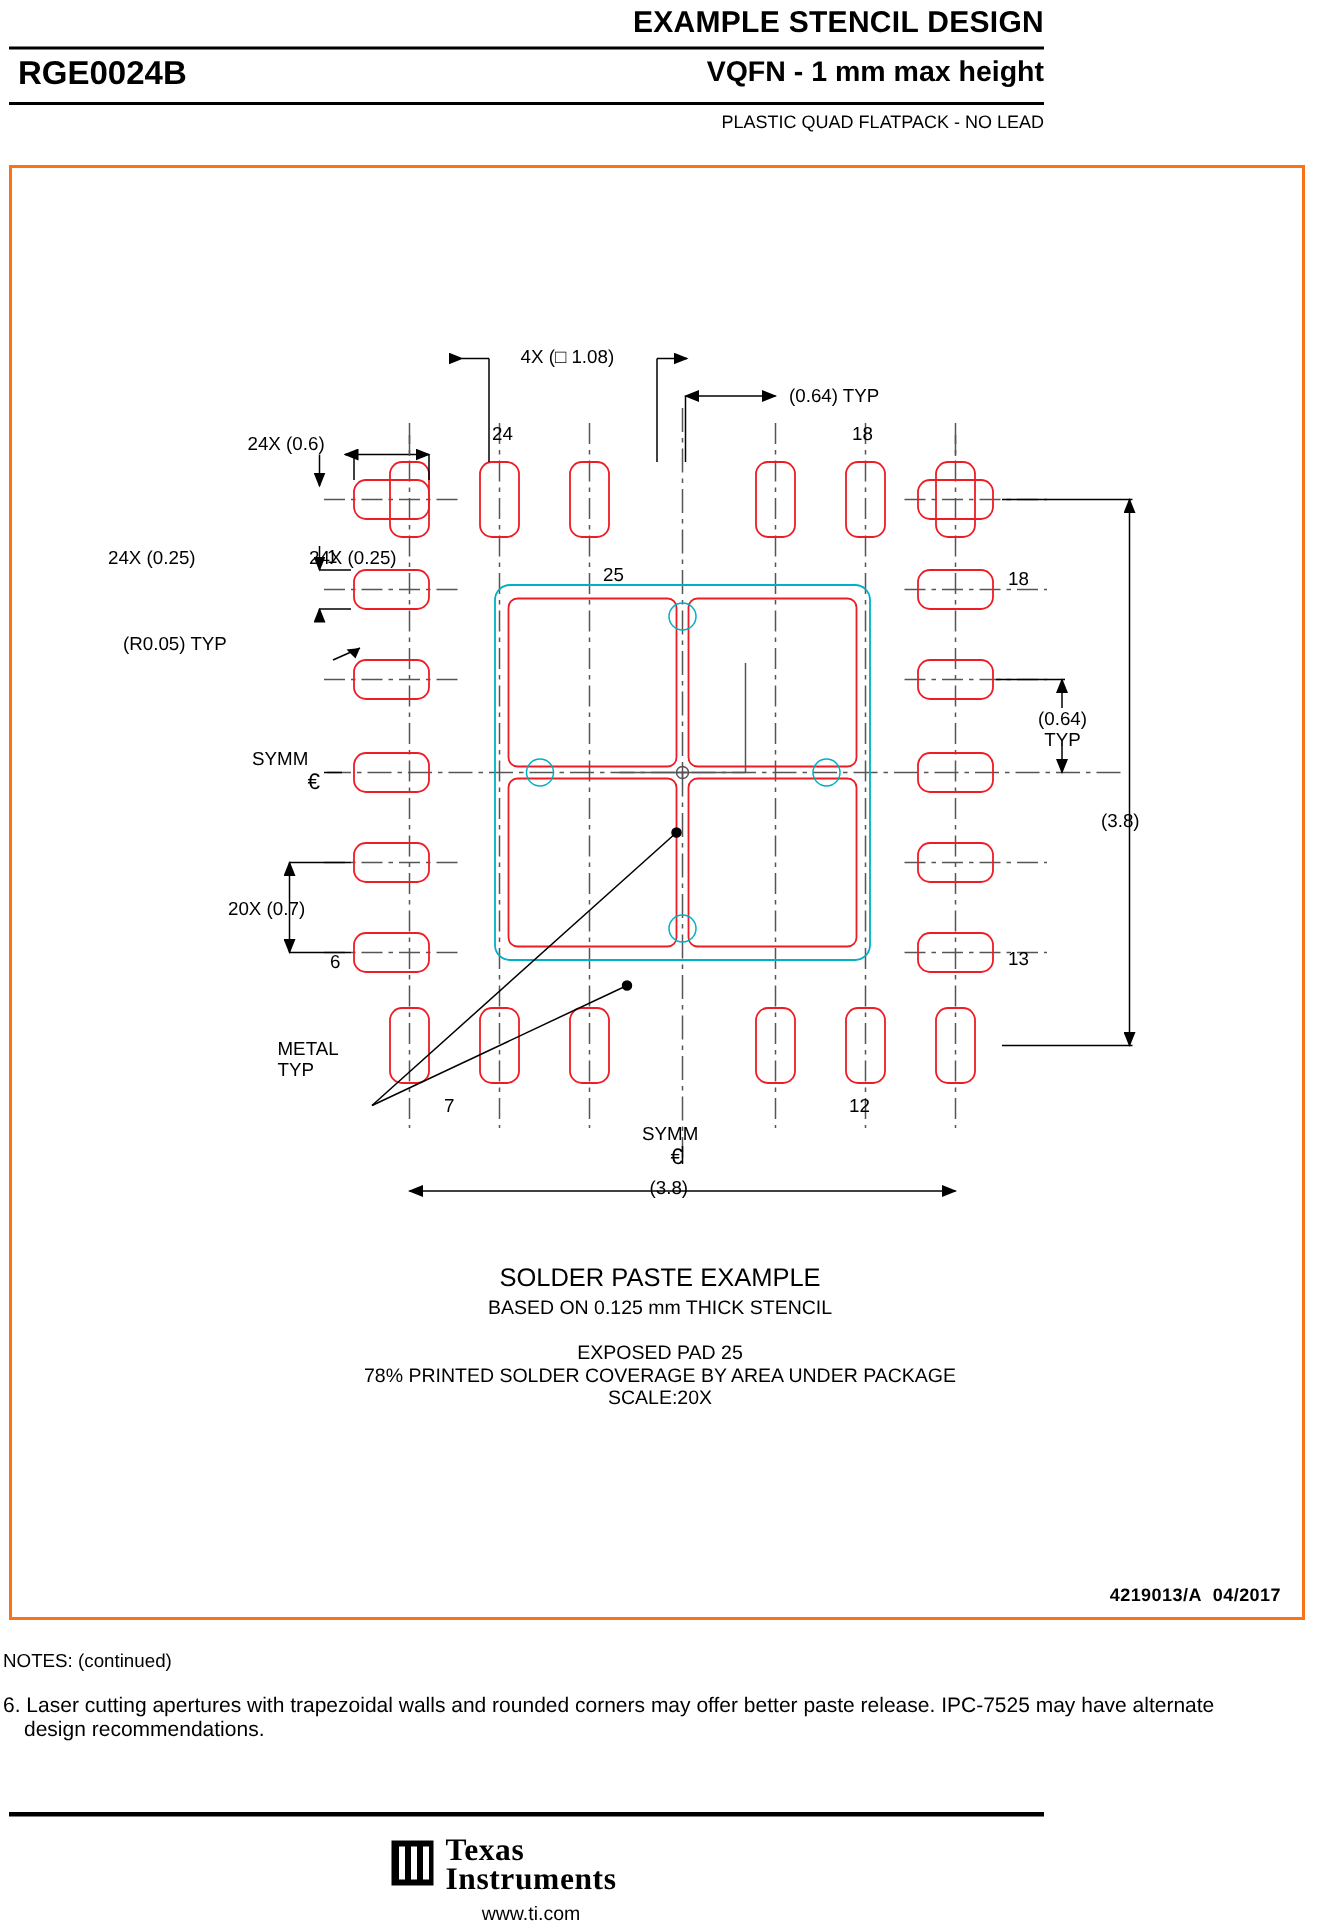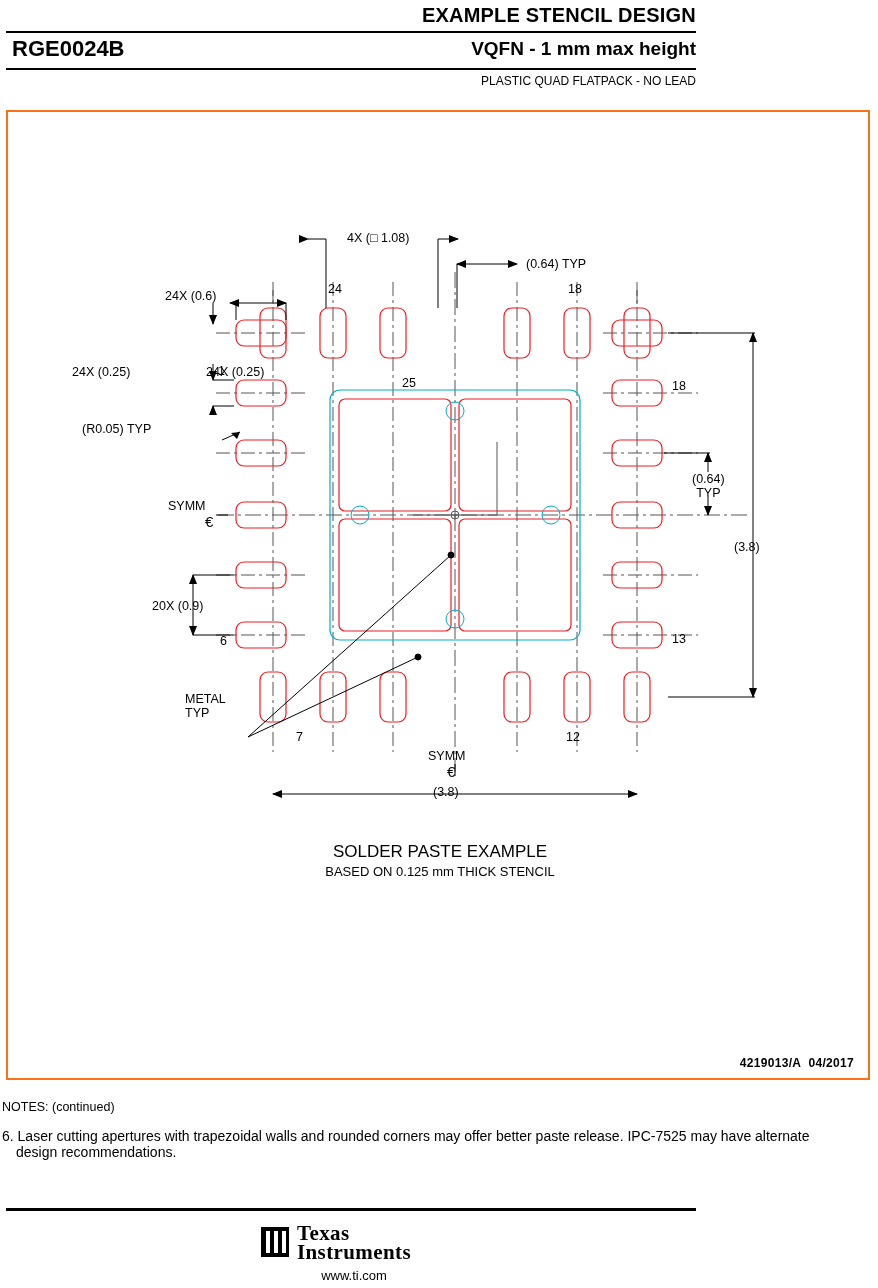--- a/index.html
+++ b/index.html
@@ -387,21 +387,21 @@
 
       
       <div class="lbl" style="left:339px; top:119px;">4X (□ 1.08)</div>
       <div class="lbl" style="left:518px; top:145px;">(0.64) TYP</div>
       <div class="lbl" style="left:141px; top:177px;margin-left:16px;">24X (0.6)</div>
       <div class="lbl" style="left:198px; top:253px;">24X (0.25)</div>
       <div class="lbl" style="left:64px; top:253px;">24X (0.25)</div>
       <div class="lbl" style="left:74px; top:310px;">(R0.05) TYP</div>
       <div class="lbl" style="left:160px; top:387px;">SYMM</div>
       <div class="lbl" style="left:197px; top:401px; font-size:15px;">€</div>
-      <div class="lbl" style="left:144px; top:487px;">20X (0.9)</div>
+      <div class="lbl" style="left:144px; top:487px;">20X (0.7)</div>
       <div class="lbl" style="left:177px; top:580px; line-height:14px; text-align:left; width:60px;">METAL<br>TYP</div>
       <div class="lbl" style="left:684px; top:360px; line-height:14px; text-align:center;">(0.64)<br>TYP</div>
       <div class="lbl" style="left:726px; top:428px;">(3.8)</div>
       <div class="lbl" style="left:425px; top:673px;">(3.8)</div>
       <div class="lbl" style="left:420px; top:637px;">SYMM</div>
       <div class="lbl" style="left:439px; top:651px; font-size:15px;">€</div>
 
       
       <div class="lbl" style="left:320px; top:170px;">24</div>
       <div class="lbl" style="left:560px; top:170px;">18</div>
@@ -409,20 +409,23 @@
       <div class="lbl" style="left:212px; top:522px;">6</div>
       <div class="lbl" style="left:288px; top:618px;">7</div>
       <div class="lbl" style="left:558px; top:618px;">12</div>
       <div class="lbl" style="left:664px; top:520px;">13</div>
       <div class="lbl" style="left:664px; top:267px;">18</div>
       <div class="lbl" style="left:394px; top:264px;">25</div>
 
       
       <div class="caption cap-main">SOLDER PASTE EXAMPLE</div>
       <div class="caption cap-sub">BASED ON 0.125 mm THICK STENCIL</div>
+      <div class="caption cap-blk">EXPOSED PAD 25
+78% PRINTED SOLDER COVERAGE BY AREA UNDER PACKAGE
+SCALE:20X</div>
     </div>
 
     <div class="dwg-id">
       <span>4219013/A</span>&nbsp;&nbsp;<span>04/2017</span>
     </div>
   </div>
 
   <div class="notes-head">NOTES: (continued)</div>
   <div class="note-6">
     <span>6.</span>

